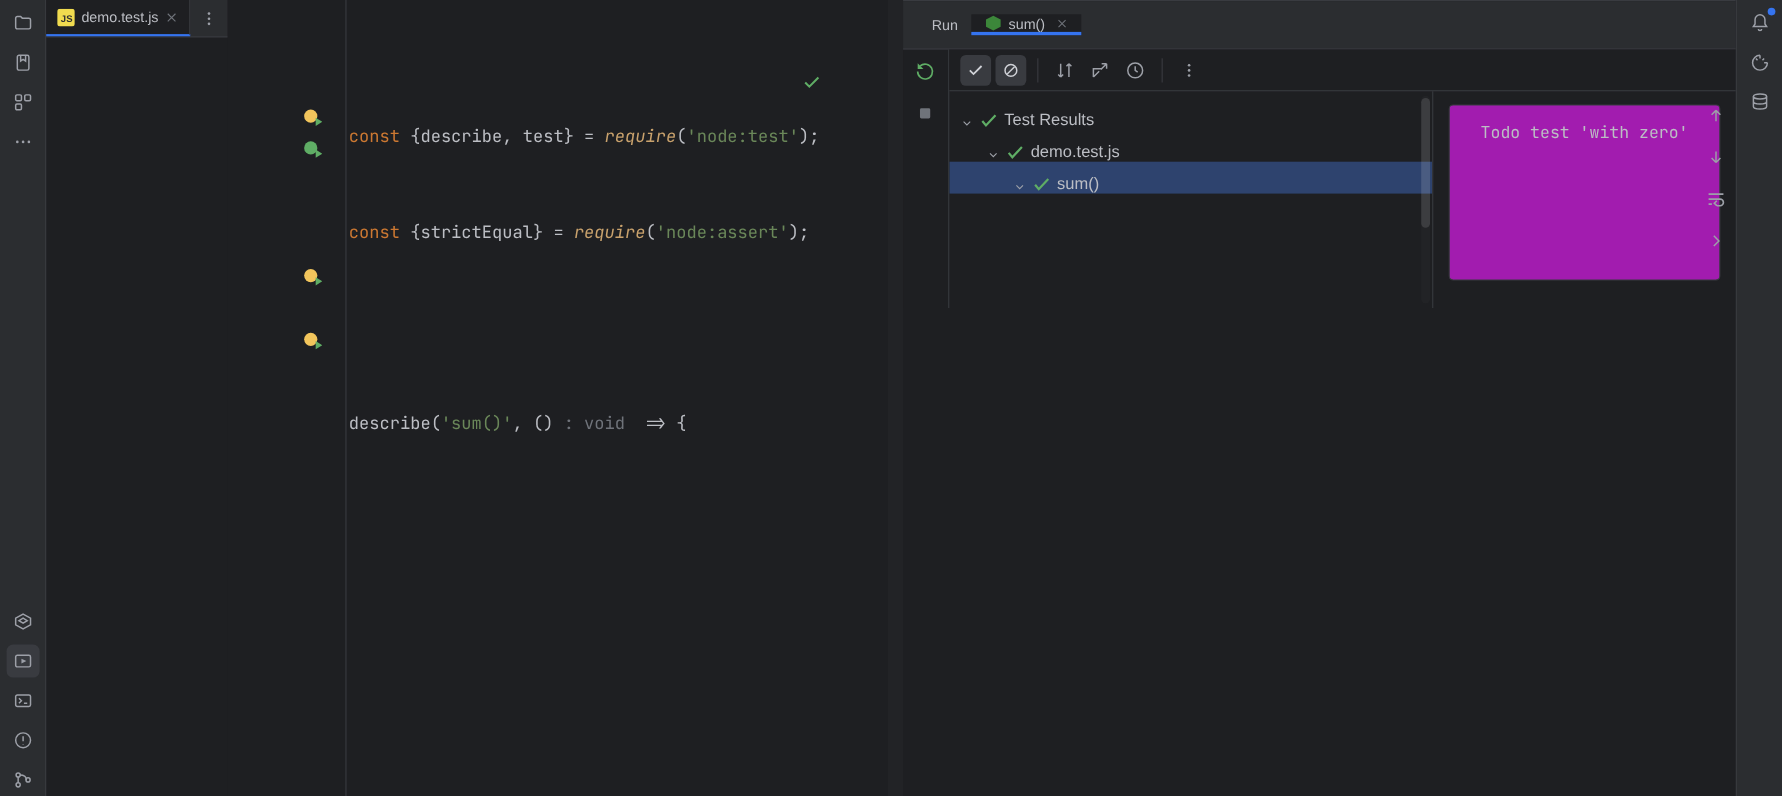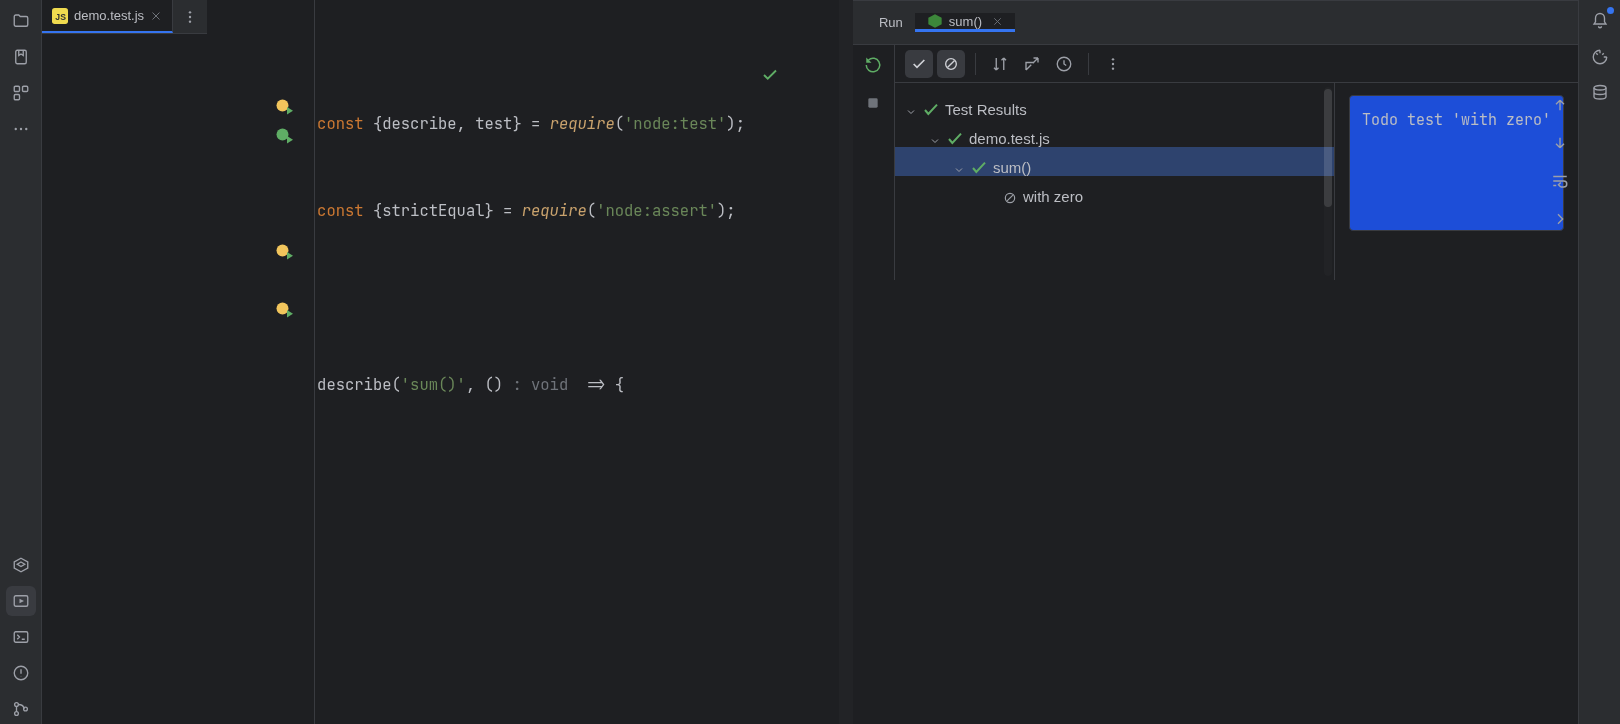--- a/index.html
+++ b/index.html
@@ -165,24 +165,24 @@
   .console {
     flex:1;
     padding: 10px 14px;
     font-family: "JetBrains Mono","Consolas",monospace;
     font-size: 15px;
     line-height: 28px;
     position:relative;
   }
   .summary-row { display:flex; align-items:center; gap:4px; padding-bottom:6px;}
   .console-box {
-    background:#1d4ed8; border:1px solid var(--border);
+    background:#a21caf; border:1px solid var(--border);
     border-radius:4px;
-    padding:10px 12px; margin-top:2px;
-    height: 136px;
+    padding:10px 28px; margin-top:2px;
+    height: 160px;
   }
   .console .dim { color:#808080;}
   .console-side {
     position:absolute; right:4px; top:8px;
     display:flex; flex-direction:column; gap:10px; align-items:center;
   }
   .tree-scroll {
     position:absolute; right:2px; top:4px; bottom:4px; width:8px;
     background: rgba(255,255,255,0.02); border-radius:6px;
   }
@@ -439,27 +439,20 @@
               <span class="chev">
                   <svg width="12" height="12" viewBox="0 0 24 24" fill="none" stroke="currentColor" stroke-width="2">
                     <path d="M6 9l6 6 6-6"></path>
                   </svg>
                 </span>
               <svg width="16" height="16" viewBox="0 0 24 24" fill="none" stroke="#5fad65" stroke-width="3">
                   <path d="M3 12l5 6L21 4"></path>
                 </svg>
               <span>sum()</span>
             </div>
-            <div class="tree-row indent3">
-              <svg width="14" height="14" viewBox="0 0 24 24" fill="none" stroke="#9da0a8" stroke-width="2">
-                  <circle cx="12" cy="12" r="8"></circle>
-                  <path d="M7 17L17 7"></path>
-                </svg>
-              <span>with zero</span>
-            </div>
             <div class="tree-scroll">
                 <div class="thumb"></div>
               </div>
           </div>
 
           <div class="console">
             <div class="console-box">
               <div>Todo test 'with zero'</div>
               <div style="height:28px"></div>
             </div>

